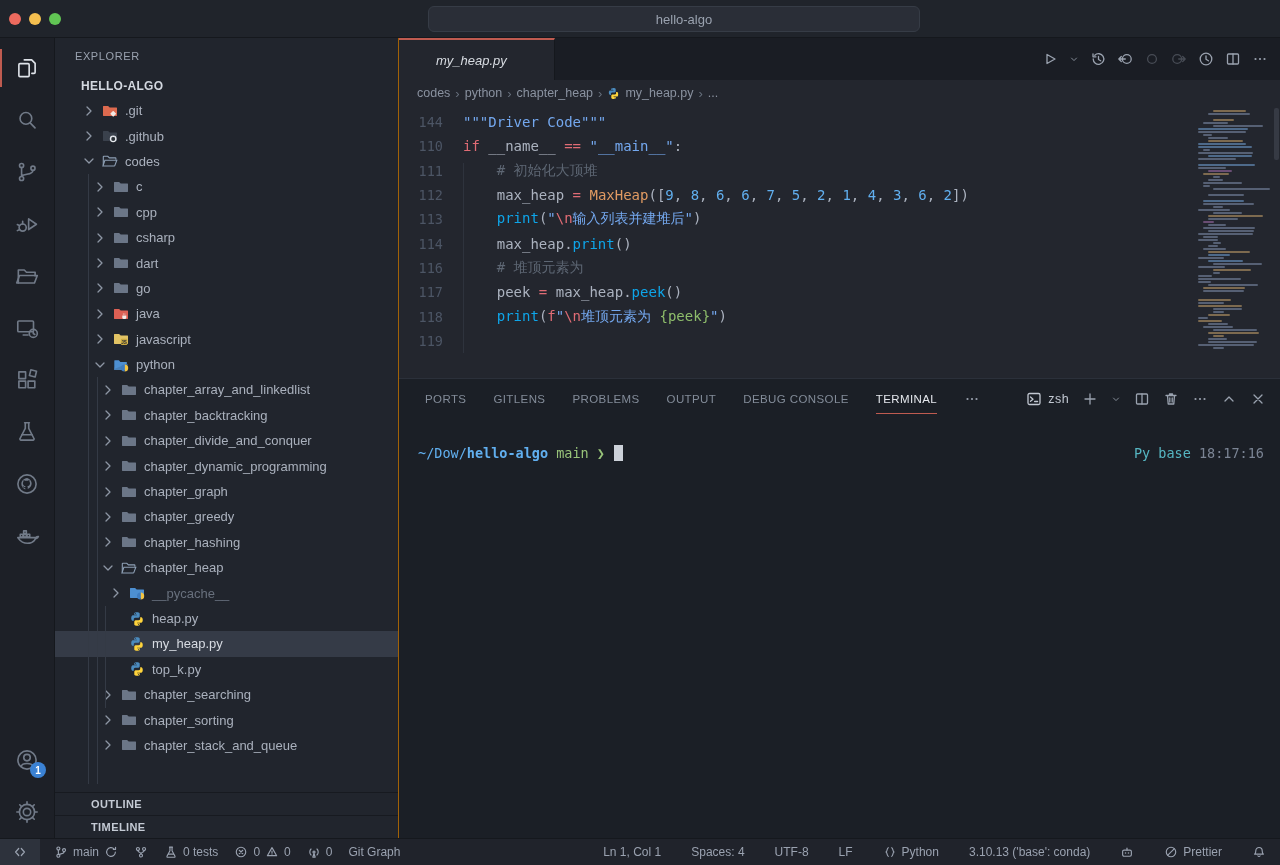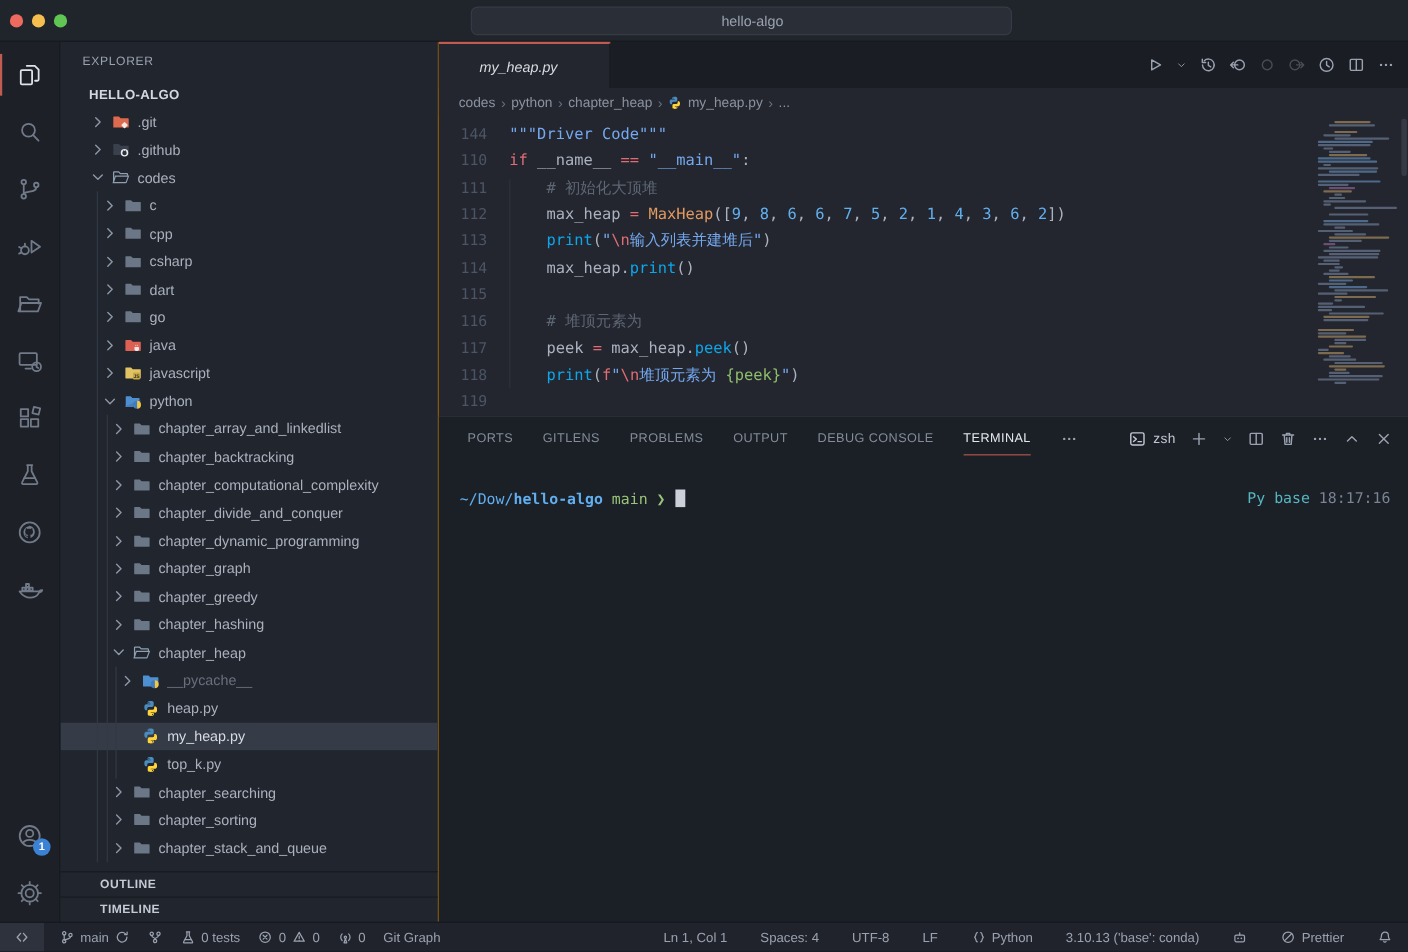--- a/index.html
+++ b/index.html
@@ -454,33 +454,20 @@
             <span class="tchev">
               <svg viewBox="0 0 16 16" fill="none" stroke="currentColor" stroke-width="1.3" stroke-linecap="round" stroke-linejoin="round">
                 <path d="M6 4l4 4-4 4"></path>
               </svg>
             </span>
             <span class="ticon">
               <svg viewBox="0 0 16 16">
                 <path d="M1.5 3h4.6l1.6 1.6h6.8c.3 0 .5.2.5.5v7.4c0 .3-.2.5-.5.5H1.5c-.3 0-.5-.2-.5-.5V3.5c0-.3.2-.5.5-.5z" fill="#6b7687"></path>
               </svg>
             </span>
-            <span class="tlabel">chapter_computational_complexity</span>
-          </div>
-          <div class="trow" style="padding-left: 45px;">
-            <span class="tchev">
-              <svg viewBox="0 0 16 16" fill="none" stroke="currentColor" stroke-width="1.3" stroke-linecap="round" stroke-linejoin="round">
-                <path d="M6 4l4 4-4 4"></path>
-              </svg>
-            </span>
-            <span class="ticon">
-              <svg viewBox="0 0 16 16">
-                <path d="M1.5 3h4.6l1.6 1.6h6.8c.3 0 .5.2.5.5v7.4c0 .3-.2.5-.5.5H1.5c-.3 0-.5-.2-.5-.5V3.5c0-.3.2-.5.5-.5z" fill="#6b7687"></path>
-              </svg>
-            </span>
             <span class="tlabel">chapter_divide_and_conquer</span>
           </div>
           <div class="trow" style="padding-left: 45px;">
             <span class="tchev">
               <svg viewBox="0 0 16 16" fill="none" stroke="currentColor" stroke-width="1.3" stroke-linecap="round" stroke-linejoin="round">
                 <path d="M6 4l4 4-4 4"></path>
               </svg>
             </span>
             <span class="ticon">
               <svg viewBox="0 0 16 16">
@@ -731,21 +718,20 @@
           </span>
         </div>
       <div class="code" id="codearea">
         <div class="indent-guide"></div>
         <div class="cl"><span class="ln">144</span><span class="ct"><span class="tk-str">"""Driver Code"""</span></span></div>
           <div class="cl"><span class="ln">110</span><span class="ct"><span class="tk-kw">if</span><span class="tk-pln"> __name__ </span><span class="tk-kw">==</span><span class="tk-pln"> </span><span class="tk-str">"__main__"</span><span class="tk-pln">:</span></span></div>
           <div class="cl"><span class="ln">111</span><span class="ct"><span class="tk-pln">    </span><span class="tk-cmt"># 初始化大顶堆</span></span></div>
           <div class="cl"><span class="ln">112</span><span class="ct"><span class="tk-pln">    max_heap </span><span class="tk-kw">=</span><span class="tk-pln"> </span><span class="tk-cls">MaxHeap</span><span class="tk-pln">([</span><span class="tk-num">9</span><span class="tk-pln">, </span><span class="tk-num">8</span><span class="tk-pln">, </span><span class="tk-num">6</span><span class="tk-pln">, </span><span class="tk-num">6</span><span class="tk-pln">, </span><span class="tk-num">7</span><span class="tk-pln">, </span><span class="tk-num">5</span><span class="tk-pln">, </span><span class="tk-num">2</span><span class="tk-pln">, </span><span class="tk-num">1</span><span class="tk-pln">, </span><span class="tk-num">4</span><span class="tk-pln">, </span><span class="tk-num">3</span><span class="tk-pln">, </span><span class="tk-num">6</span><span class="tk-pln">, </span><span class="tk-num">2</span><span class="tk-pln">])</span></span></div>
           <div class="cl"><span class="ln">113</span><span class="ct"><span class="tk-pln">    </span><span class="tk-fn">print</span><span class="tk-pln">(</span><span class="tk-str">"</span><span class="tk-esc">\n</span><span class="tk-str">输入列表并建堆后"</span><span class="tk-pln">)</span></span></div>
           <div class="cl"><span class="ln">114</span><span class="ct"><span class="tk-pln">    max_heap.</span><span class="tk-fn">print</span><span class="tk-pln">()</span></span></div>
-          <div class="cl"><span class="ln">115</span><span class="ct"></span></div>
           <div class="cl"><span class="ln">116</span><span class="ct"><span class="tk-pln">    </span><span class="tk-cmt"># 堆顶元素为</span></span></div>
           <div class="cl"><span class="ln">117</span><span class="ct"><span class="tk-pln">    peek </span><span class="tk-kw">=</span><span class="tk-pln"> max_heap.</span><span class="tk-fn">peek</span><span class="tk-pln">()</span></span></div>
           <div class="cl"><span class="ln">118</span><span class="ct"><span class="tk-pln">    </span><span class="tk-fn">print</span><span class="tk-pln">(</span><span class="tk-kw">f</span><span class="tk-str">"</span><span class="tk-esc">\n</span><span class="tk-str">堆顶元素为 </span><span class="tk-grn">{peek}</span><span class="tk-str">"</span><span class="tk-pln">)</span></span></div>
           <div class="cl"><span class="ln">119</span><span class="ct"></span></div>
           <div class="minimap" id="minimap">
             <div class="mm-line" style="width: 33.0306px; margin-left: 17px; background: rgb(125, 106, 79);"></div>
             <div class="mm-line" style="width: 41.8505px; margin-left: 12px; background: rgb(86, 96, 116);"></div>
             <div class="mm-line" style="height: 2px; background: transparent;"></div>
             <div class="mm-line" style="width: 20.9429px; margin-left: 17px; background: rgb(125, 106, 79);"></div>
             <div class="mm-line" style="width: 24.8181px; margin-left: 7px; background: rgb(86, 96, 116);"></div>

